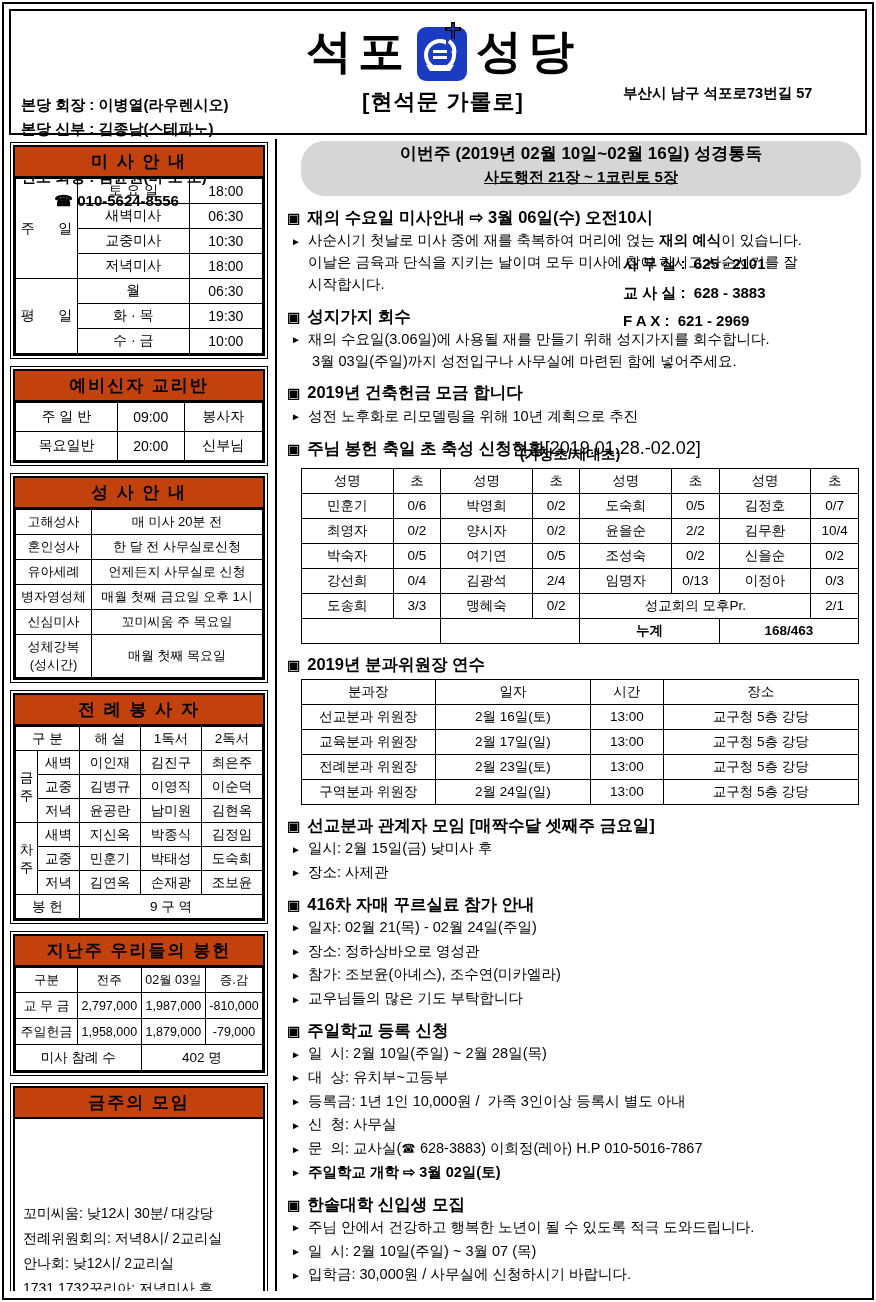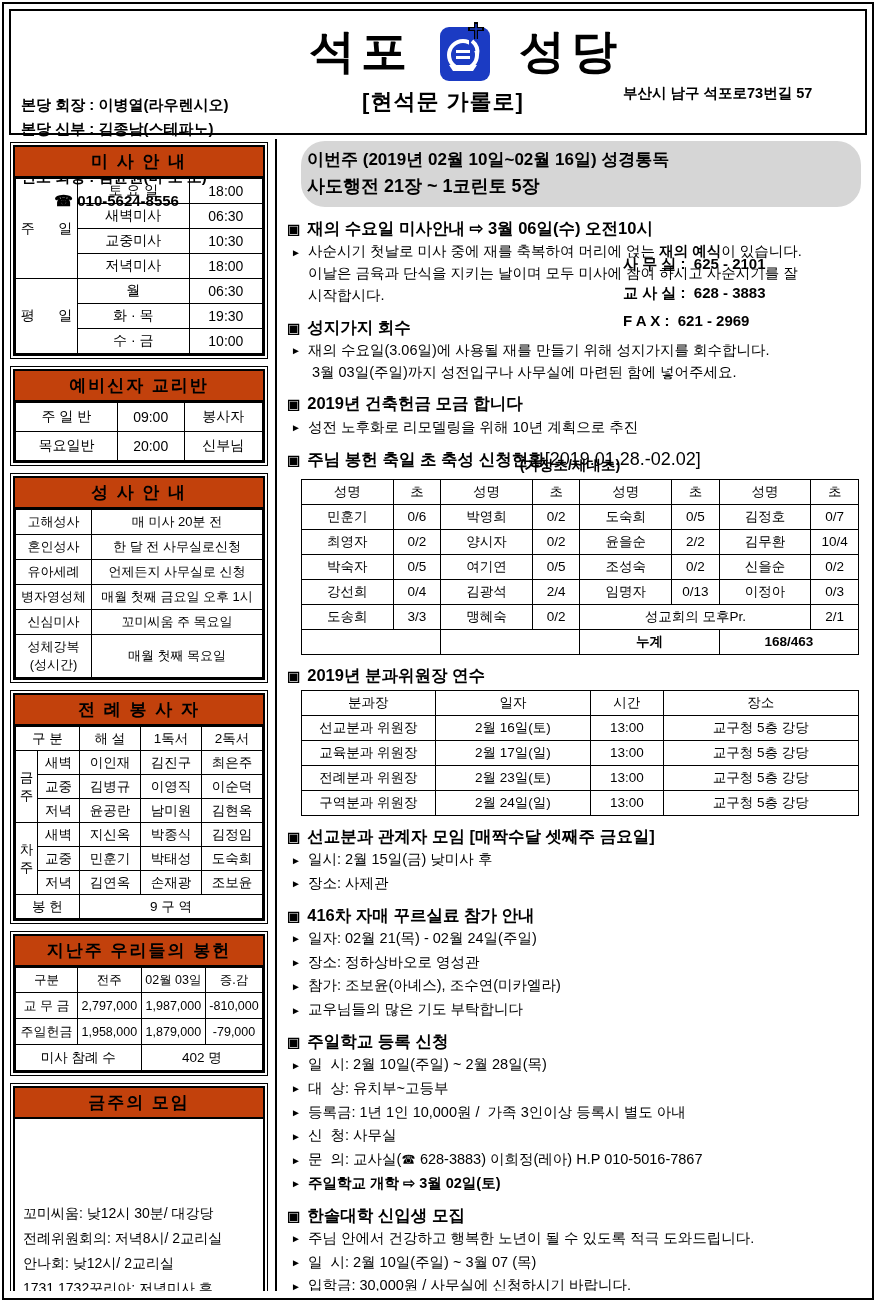--- a/index.html
+++ b/index.html
@@ -6,21 +6,21 @@
   html, body { width: 876px; background: #fff; color: #000;
     font-family: "Liberation Sans", sans-serif; }
   body { height: 1302px; overflow: hidden; }
   .page { width: 872px; height: 1298px; margin: 2px; border: 2px solid #000; padding: 5px; }
 
   
   .header { border: 2px solid #000; display: flex; height: 126px; }
   .h-left { width: 252px; padding: 10px 4px 4px 10px; font-weight: bold; font-size: 15px;
     line-height: 1.6; white-space: pre-wrap; }
   .h-center { flex: 1; text-align: center; padding-top: 10px; }
-  .title-row { display: flex; align-items: center; justify-content: flex-end; gap: 26px; }
+  .title-row { display: flex; align-items: center; justify-content: center; gap: 6px; }
   .title-txt { font-size: 46px; font-weight: bold; letter-spacing: 6px; }
   .subtitle { font-size: 22px; font-weight: bold; margin-top: 4px; letter-spacing: 1px; }
   .h-right { width: 242px; padding: 12px 6px 4px 0; font-weight: bold; font-size: 15px;
     line-height: 1.9; white-space: pre-wrap; }
   .h-right .addr { font-size: 14.5px; letter-spacing: 0; }
 
   
   .main { display: flex; height: calc(100% - 132px); margin-top: 4px; }
   .left-col { width: 268px; border-right: 2px solid #000; padding: 3px 7px 0 1px; overflow: hidden; }
   .right-col { flex: 1; padding: 2px 0 0 10px; overflow: hidden; }
@@ -38,24 +38,24 @@
   .sacr td { font-size: 13px; padding: 3px 1px; }
   .sacr td:first-child { width: 76px; }
   .lit td, .lit th { font-size: 13.5px; padding: 2.5px 1px; text-align: center; }
   .lit .wk { width: 22px; }
   .lit .sub { width: 42px; }
   .off td, .off th { font-size: 12.5px; padding: 3.5px 1px; }
   .off td:first-child { width: 62px; font-size: 13px; }
   .freebox { padding: 6px 8px; font-size: 14px; line-height: 1.8; white-space: pre-wrap; }
 
   
-  .banner { background: #d6d6d6; border-radius: 24px; text-align: left;
-    padding: 7px 6px 9px; margin: 0 6px 10px 14px; }
+  .banner { background: #d6d6d6; border-radius: 24px; text-align: center;
+    padding: 1px 6px 9px; margin: 0 6px 10px 14px; }
   .banner-l1 { font-weight: bold; font-size: 17px; }
-  .banner-l2 { font-weight: bold; font-size: 18px; margin-top: 3px; }
+  .banner-l2 { font-weight: bold; font-size: 15px; margin-top: 3px; text-decoration: underline; }
   .ann { margin-top: 9px; }
   .ann-h { font-weight: bold; font-size: 16.5px; display: flex; gap: 7px;
     align-items: baseline; line-height: 1.35; }
   .ann-h .sq { font-size: 14px; }
   .ann-h .ann-sub { font-weight: normal; font-size: 18px; }
   .bullets { margin-top: 1px; }
   .bullet { display: flex; gap: 7px; font-size: 14.5px; line-height: 1.5;
     margin-top: 2px; padding-left: 4px; }
   .bullet .arr { font-size: 10px; padding-top: 3.5px; }
   .bullet .txt { white-space: pre-wrap; }

